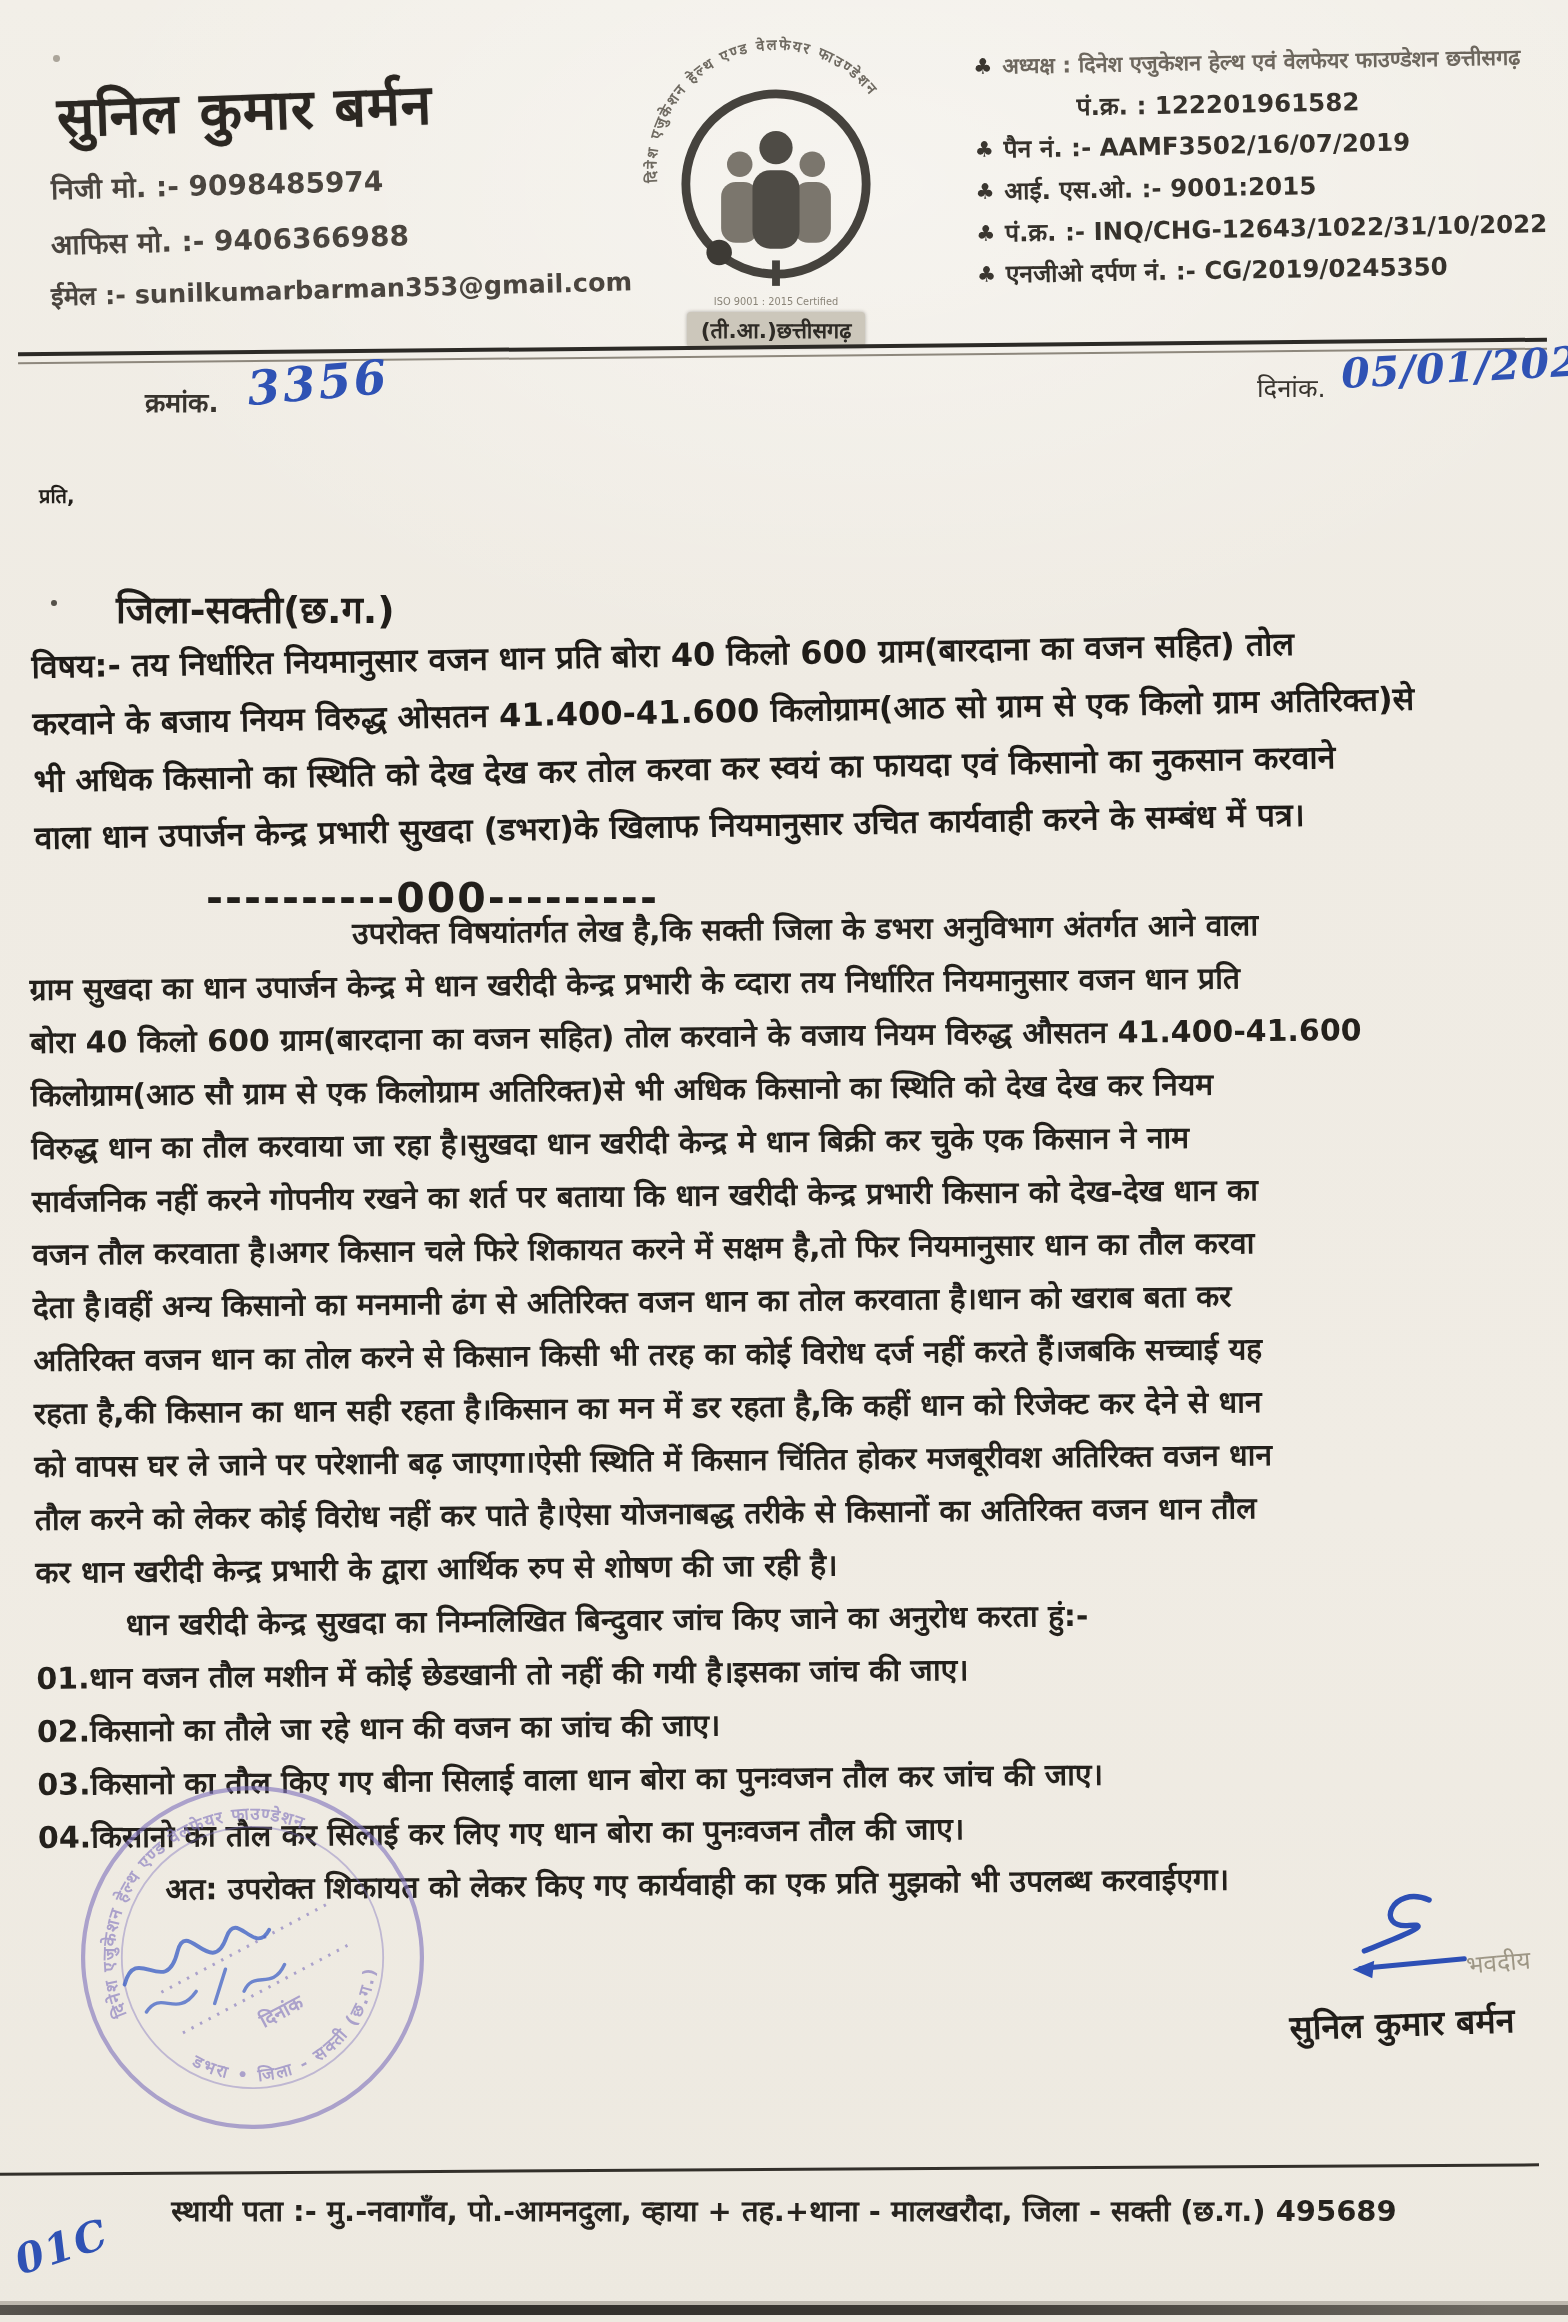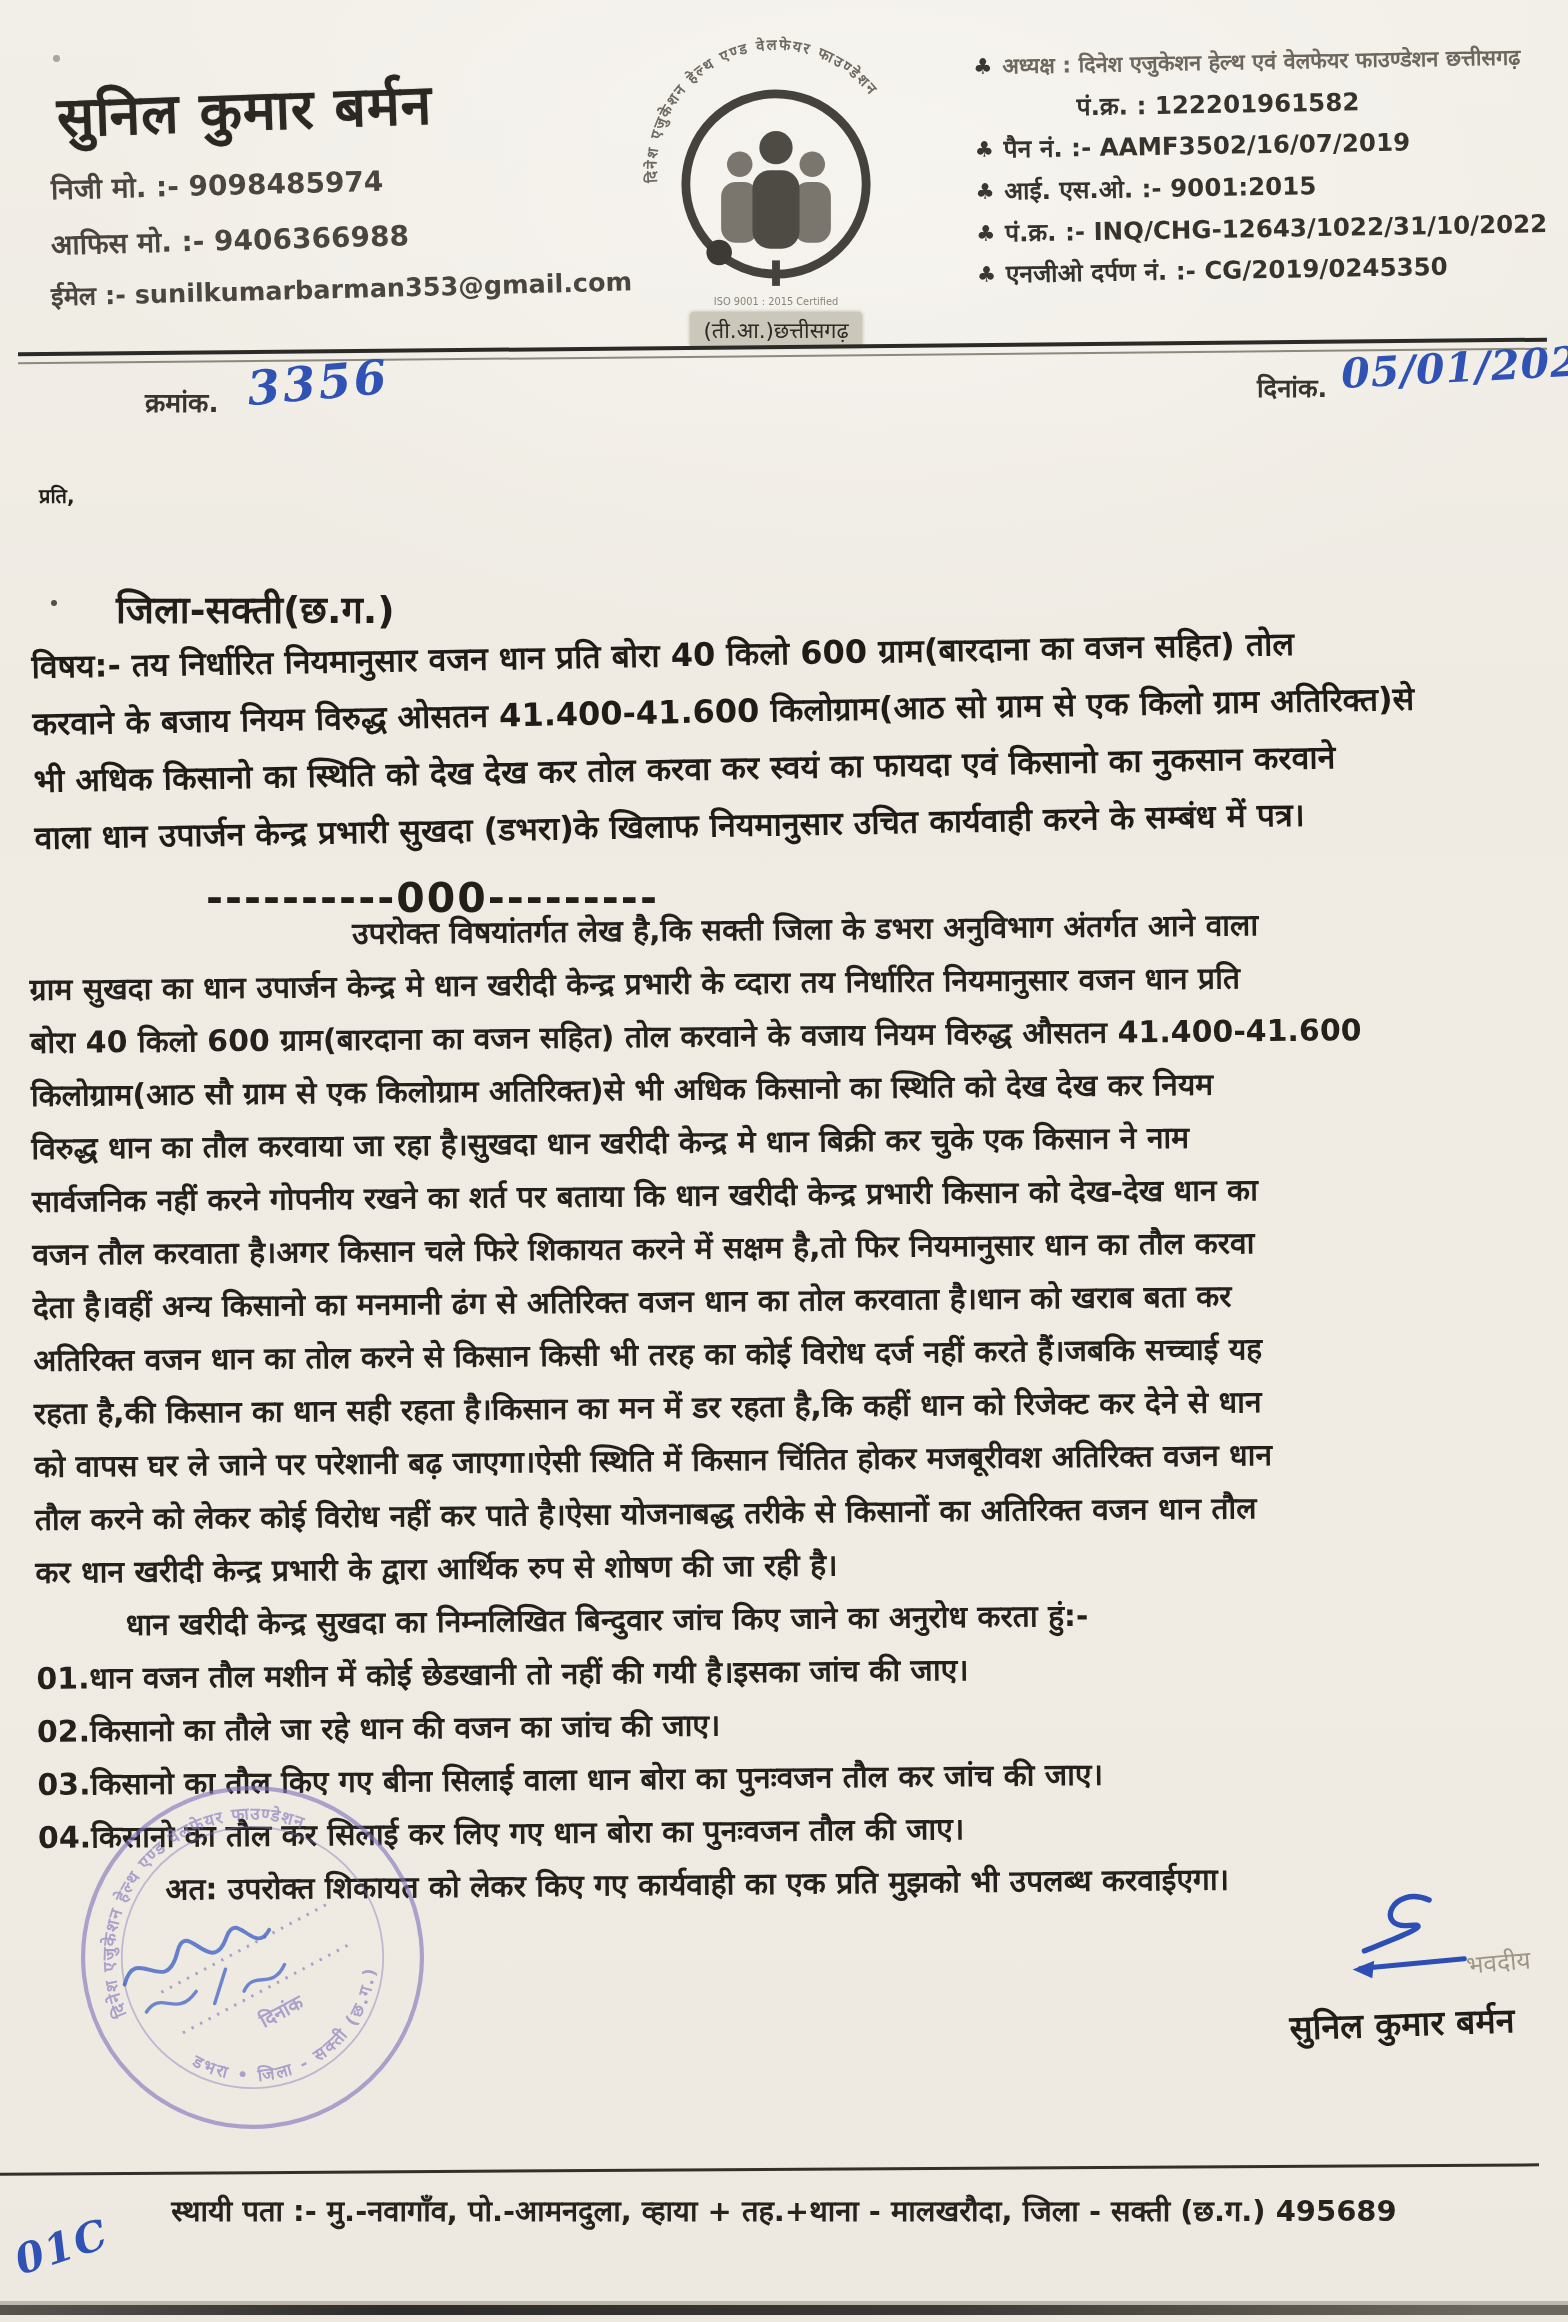--- a/index.html
+++ b/index.html
@@ -18,27 +18,27 @@
   .c0{top:165px;}
   .c1{top:220px;}
   .c2{top:271px;font-size:25.5px;}
   .hdr-right{left:975px;top:47px;width:578px;transform:rotate(-1deg);}
   .org-row{display:flex;align-items:flex-start;gap:9.8px;margin-bottom:12.7px;font-size:24.5px;font-weight:700;color:#36322c;line-height:29px;}
   .org-row .bullet{font-size:21.6px;color:#3a3630;line-height:29px;}
   .org-row.center{padding-left:93px;}
   .org-row.faded{color:#6d675e;font-size:21.6px;}
   .logo-wrap{left:629px;top:35px;width:294px;height:294px;}
   .region-label{left:639px;top:312px;width:274px;text-align:center;}
-  .region-label span{display:inline-block;background:#ccc7bb;color:#2e2b26;font-weight:400;font-size:21.6px;padding:2.9px 13.7px;border-radius:3.9px;box-shadow:0 0 3.9px rgba(60,55,48,.4);}
+  .region-label span{display:inline-block;background:#ccc7bb;color:#2e2b26;font-weight:700;font-size:21.6px;padding:2.9px 13.7px;border-radius:3.9px;box-shadow:0 0 3.9px rgba(60,55,48,.4);}
   .rule-top{left:17.6px;top:345px;width:1529px;height:5.9px;border-top:4.9px solid #2c2a26;border-bottom:2px solid #8d877c;transform:rotate(-0.55deg);}
   
   .serial-label{left:145px;top:384px;font-size:26.5px;font-weight:700;color:#38342e;}
   .hand{color:#2f52b4;font-family:"DejaVu Serif","Liberation Serif",serif;font-style:italic;font-weight:700;}
   .serial-value{left:247px;top:355px;font-size:47px;transform:rotate(-5deg);letter-spacing:2.9px;}
-  .date-label{left:1257px;top:370px;font-size:25.5px;font-weight:700;color:#38342e;}
+  .date-label{left:1257px;top:370px;font-size:25.5px;font-weight:400;color:#38342e;}
   .date-value{left:1341px;top:343px;font-size:41px;transform:rotate(-3deg);letter-spacing:1px;}
   
   .salutation{left:39px;top:482px;font-size:20px;font-weight:700;}
   .rcpt1{left:116px;top:533px;font-size:33px;font-weight:700;}
   .rcpt2{left:116px;top:582px;font-size:38px;font-weight:700;}
   .rcpt-dot{left:51px;top:600px;width:5.9px;height:5.9px;background:#55514a;border-radius:50%;}
   
   .subject{left:31px;top:639px;width:1509px;transform:rotate(-1.05deg);transform-origin:left top;}
   .subject div{font-size:32px;font-weight:700;line-height:57px;white-space:nowrap;color:#1f1c18;}
   .separator{left:206px;top:874px;font-size:41px;font-weight:700;letter-spacing:2px;color:#221f1b;}

